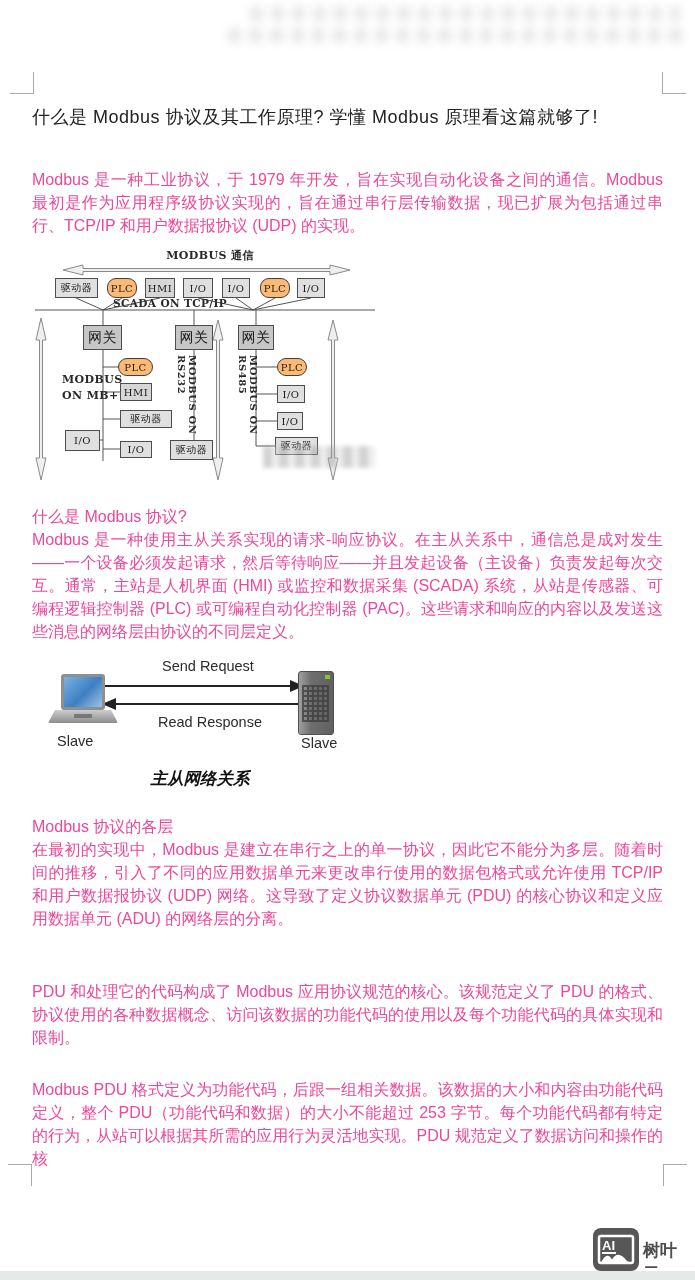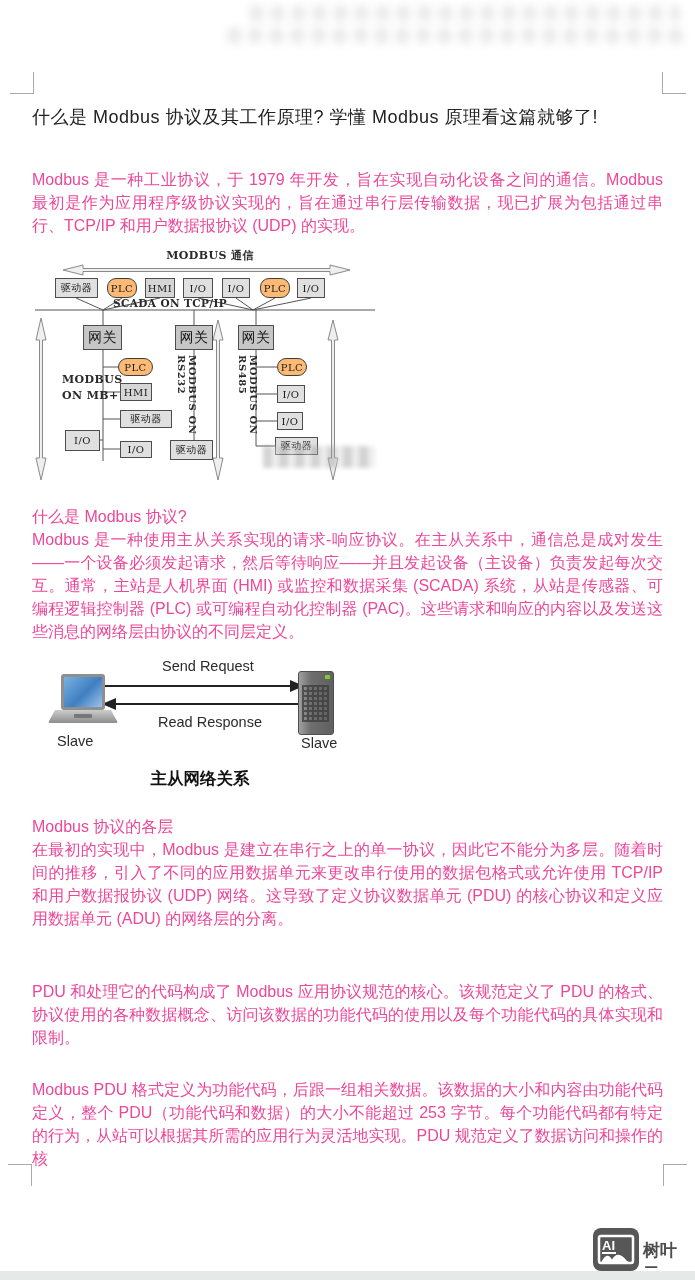--- a/index.html
+++ b/index.html
@@ -40,21 +40,21 @@
         font:600 10px "DejaVu Serif",serif;letter-spacing:.6px;height:102px;}
   .smudge{position:absolute;left:228px;top:198px;width:112px;height:22px;opacity:.45;
         filter:blur(2px);
         background:repeating-linear-gradient(90deg,#9f9f9f 0 9px,#d9d9d9 9px 16px);}
 
   
   .fig2{position:absolute;left:40px;top:656px;width:320px;height:140px;}
   .fig2 svg{position:absolute;left:0;top:0;}
   .f2lab{position:absolute;font-size:14.5px;color:#2b2b2b;}
   .f2cap{position:absolute;left:0;top:112px;width:320px;text-align:center;
-         font-size:16.5px;font-weight:700;color:#111;}
+         font-size:16.5px;font-weight:700;color:#111;font-style:italic;}
   .laptop{position:absolute;left:8px;top:18px;width:70px;height:58px;}
   .laptop .screen{position:absolute;left:13px;top:0;width:44px;height:36px;box-sizing:border-box;
          border:3px solid #8f8f8f;border-radius:3px;
          background:linear-gradient(135deg,#7ab2e2 0%,#3f7fc1 55%,#9cc4e8 100%);}
   .laptop .base{position:absolute;left:0;top:36px;width:70px;height:13px;
          background:linear-gradient(#cccccc,#8d8d8d);
          clip-path:polygon(10% 0,90% 0,100% 100%,0 100%);border-radius:2px;}
   .laptop .base::after{content:"";position:absolute;left:26px;top:4px;width:18px;height:4px;
          background:#777;border-radius:1px;}
   .server{position:absolute;left:258px;top:15px;width:36px;height:64px;box-sizing:border-box;

